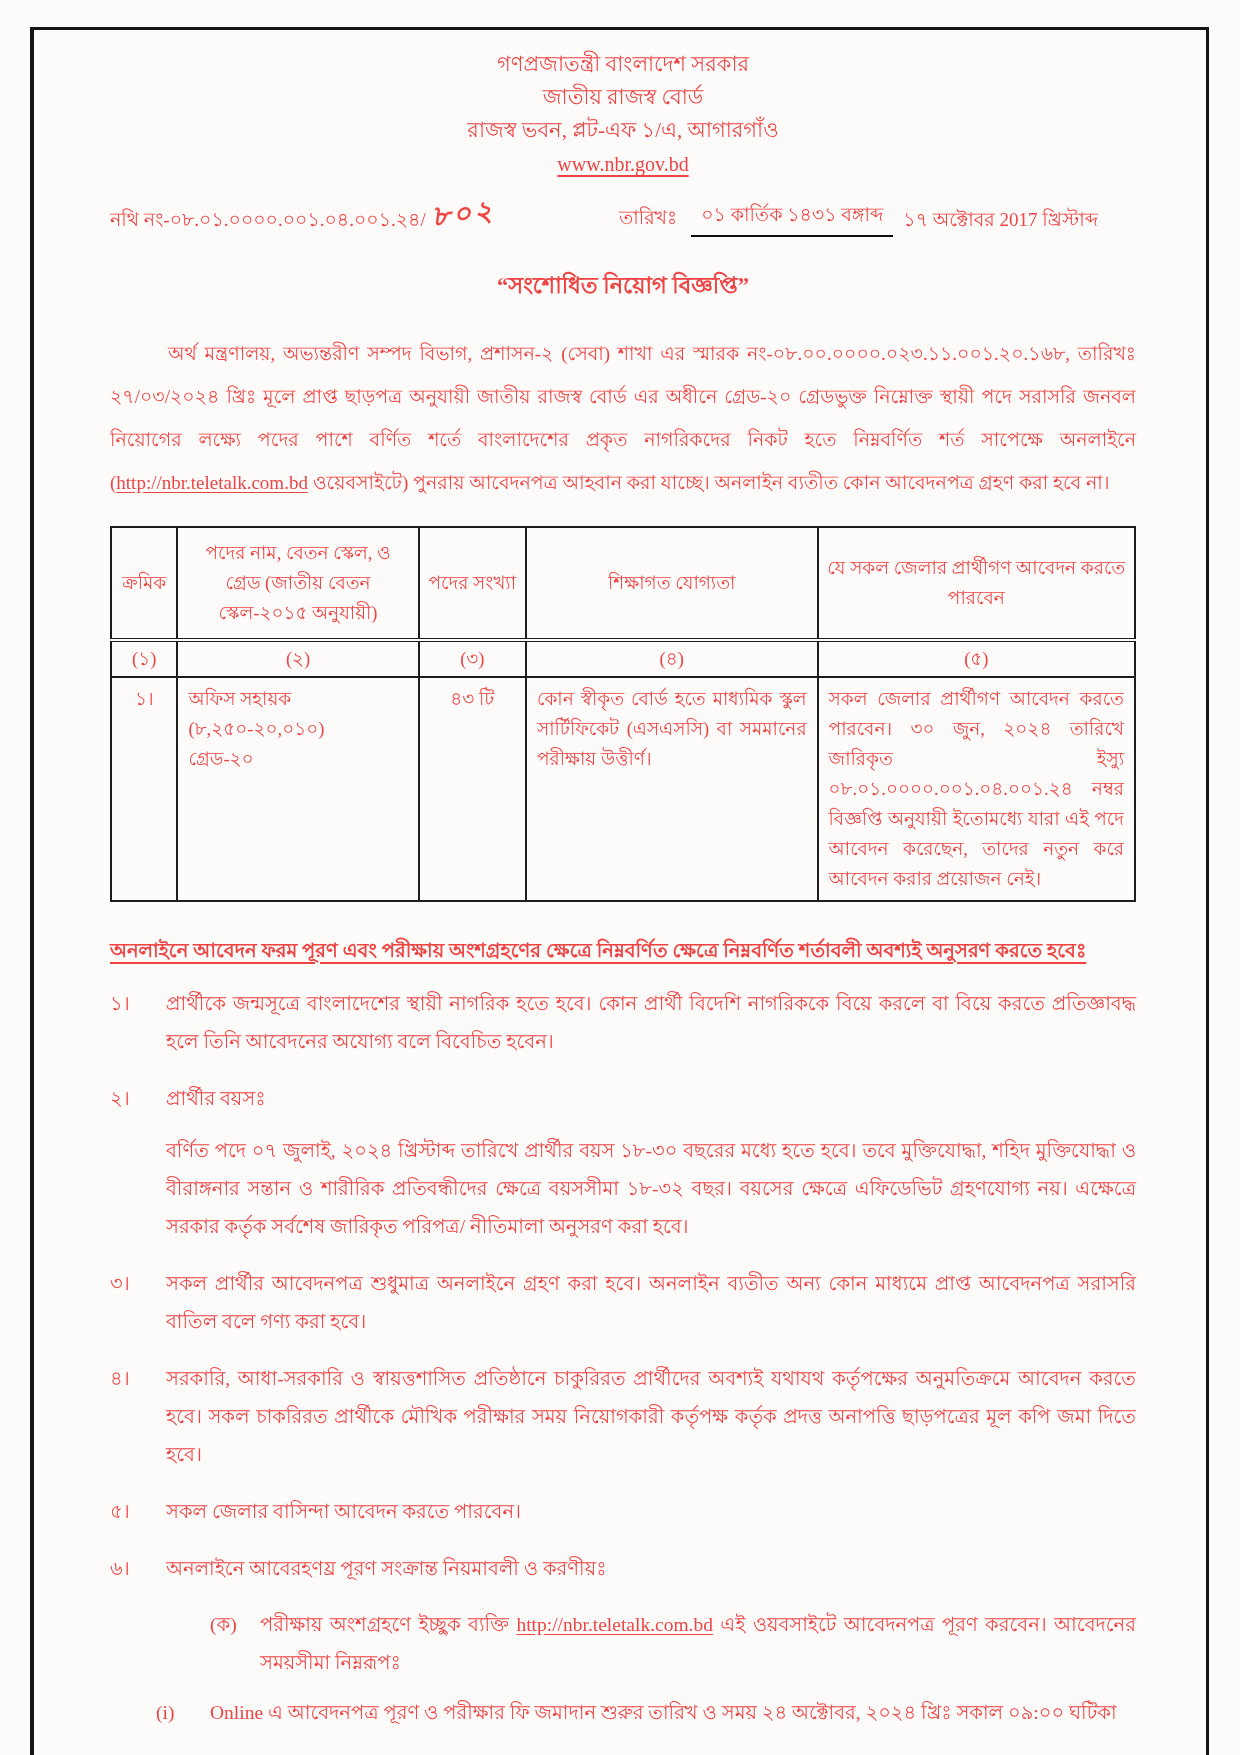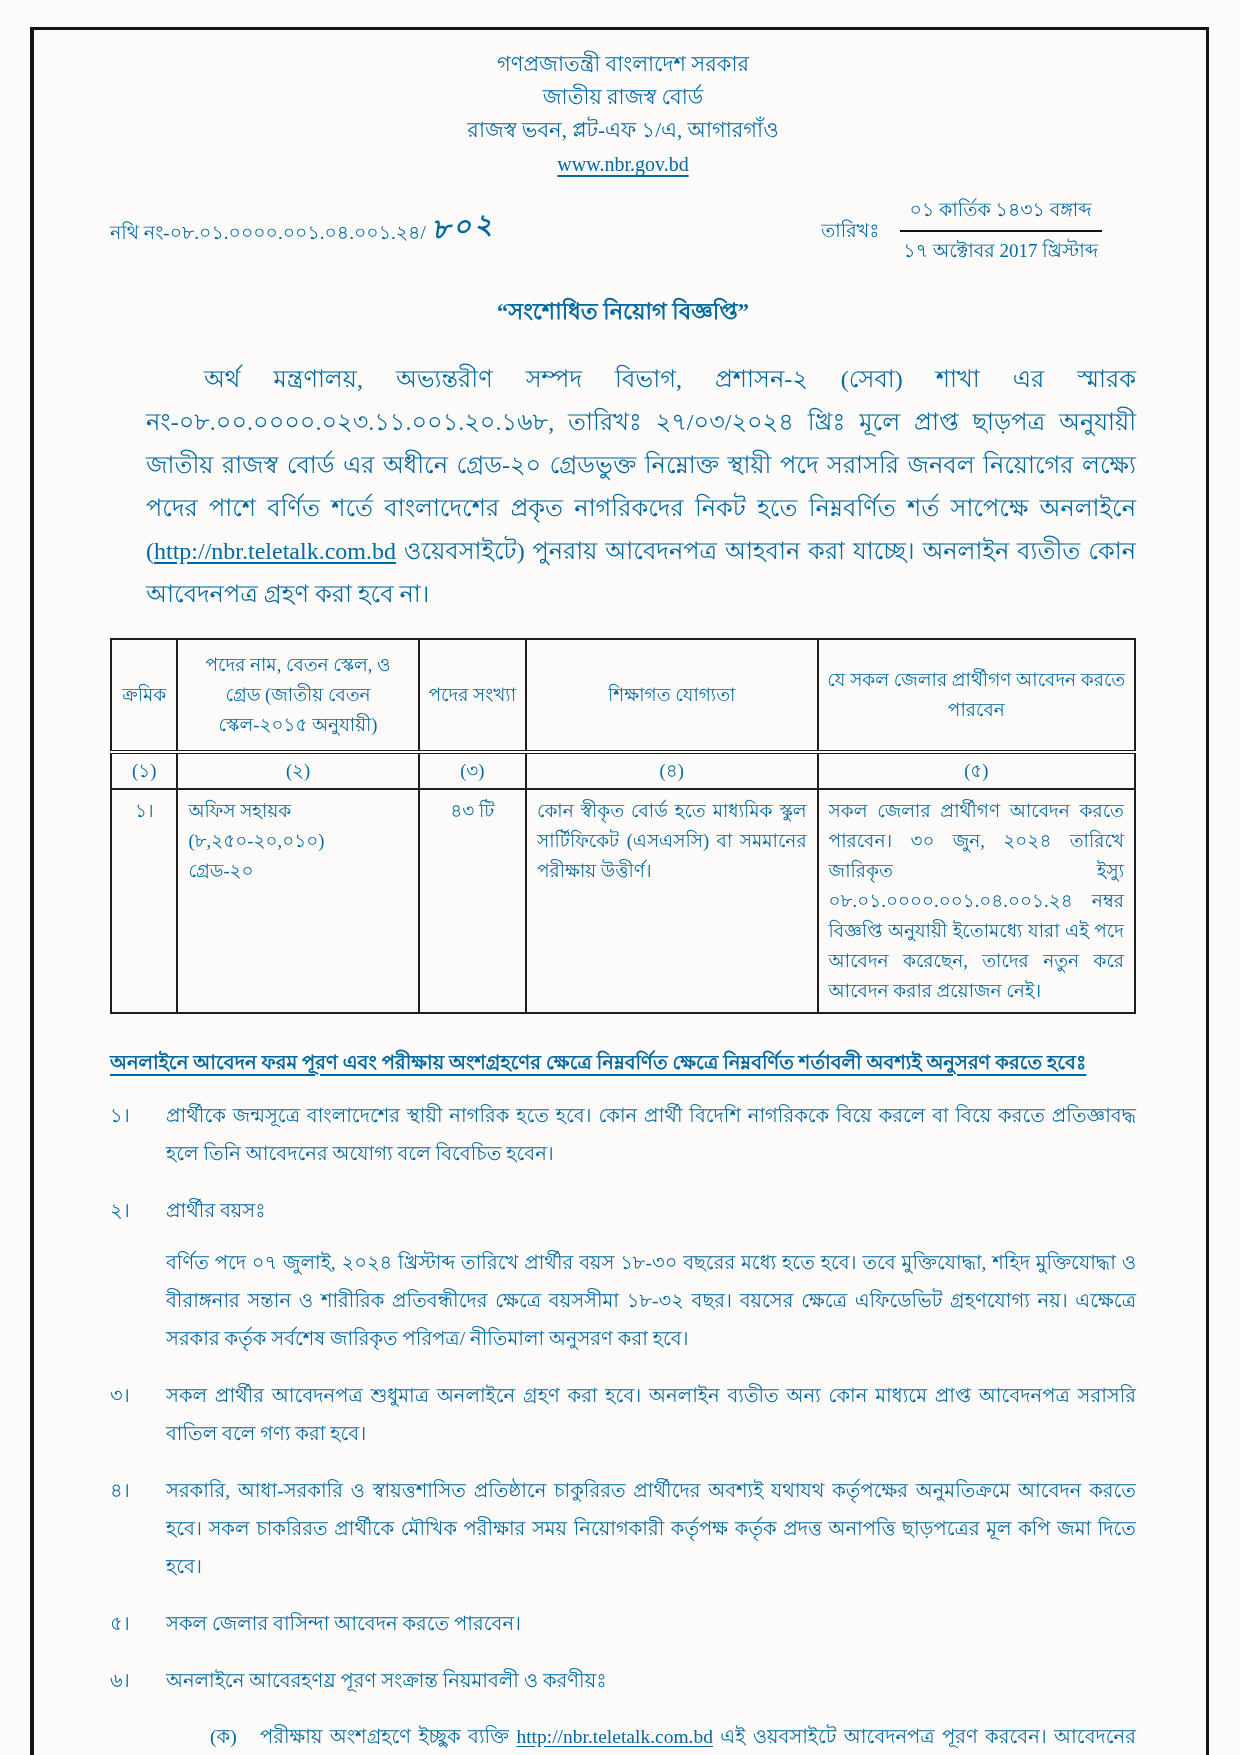--- a/index.html
+++ b/index.html
@@ -2,21 +2,21 @@
 <html lang="bn"><head>
 <meta charset="utf-8">
 <style>
   * { margin:0; padding:0; box-sizing:border-box; }
   html,body { background:#e8e6e2; }
   .page {
     position:relative;
     width:1240px; height:1755px;
     margin:0 auto;
     background:#fcfbf9;
-    color:#0369a1;
+    color:#ef4444;
     font-family:"Liberation Serif","DejaVu Serif",serif;
     overflow:hidden;
   }
   .frame {
     position:absolute; left:30px; top:27px; right:31px; bottom:-6px;
     border-left:4px solid #141414;
     border-top:3px solid #141414;
     border-right:3px solid #141414;
     pointer-events:none;
   }
@@ -29,32 +29,32 @@
   .website { font-size:20px; text-decoration:underline; text-underline-offset:4px; }
 
   
   .meta-row { display:flex; justify-content:space-between; align-items:center; margin-top:14px; font-size:19px; }
   .memo { white-space:nowrap; }
   .handwritten {
     display:inline-block; font-size:28px; font-weight:700; font-style:italic;
     transform:rotate(-6deg) translateY(-3px); margin-left:6px; letter-spacing:3px;
   }
   .date-block { display:flex; align-items:center; gap:14px; margin-right:28px; }
-  .date-stack { display:inline-flex; flex-direction:column; text-align:center;align-items:center; }
+  .date-stack { display:inline-flex; flex-direction:row; text-align:center;align-items:center; }
   .date-top { border-bottom:2px solid #111; padding:0 10px 3px 10px; }
   .date-bottom { padding:4px 10px 0 10px; }
 
   
   .title { text-align:center; font-size:22.5px; font-weight:700; margin-top:26px; }
   .title span { text-underline-offset:6px; text-decoration-thickness:2px; }
 
   
   .intro {
-    margin-top:26px; font-size:24px; line-height:43px;
-    text-align:justify; text-indent:58px;margin-left:36px;
+    margin-top:26px; font-size:19px; line-height:43px;
+    text-align:justify; text-indent:58px;
   }
   .link { text-decoration:underline; text-underline-offset:3px; }
 
   
   table.post-table {
     width:100%; margin-top:22px; border-collapse:collapse;
     font-size:18.5px; line-height:30px;
   }
   table.post-table th, table.post-table td {
     border:2px solid #1d1d1d; padding:6px 10px; vertical-align:top;

